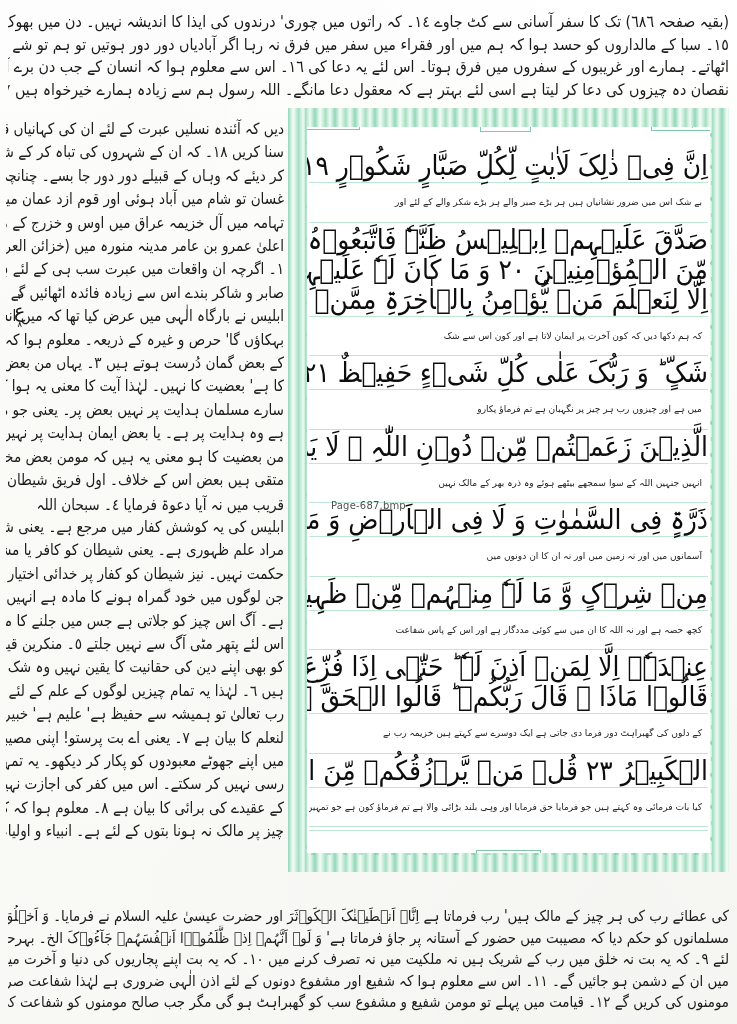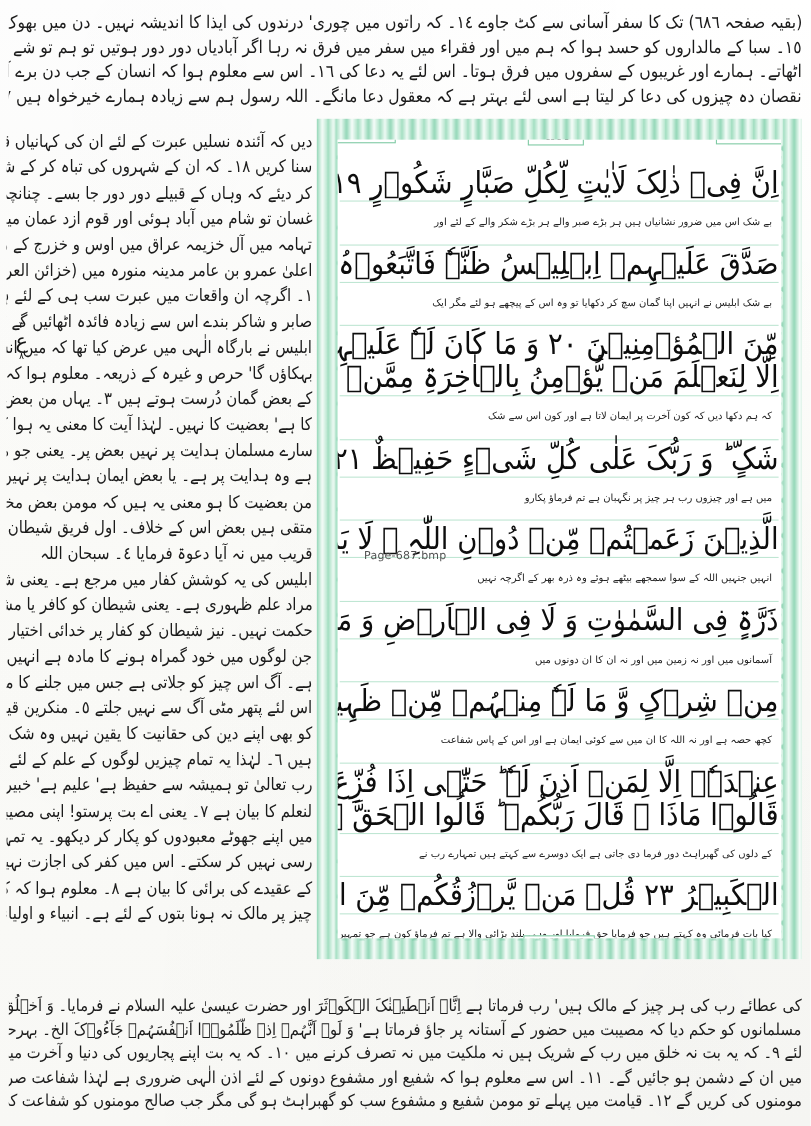--- a/index.html
+++ b/index.html
@@ -244,59 +244,58 @@
 
       <div class="verses">
 
         <div class="vrow">
           <div class="ar-line">اِنَّ فِیۡ ذٰلِکَ لَاٰیٰتٍ لِّکُلِّ صَبَّارٍ شَکُوۡرٍ ١٩ وَ لَقَدۡ</div>
           <div class="tr-line">بے شک اس میں ضرور نشانیاں ہیں ہر بڑے صبر والے ہر بڑے شکر والے کے لئے اور</div>
         </div>
 
         <div class="vrow">
           <div class="ar-line">صَدَّقَ عَلَیۡہِمۡ اِبۡلِیۡسُ ظَنَّہٗ فَاتَّبَعُوۡہُ اِلَّا فَرِیۡقًا</div>
-          <div class="tr-line">بے شک ابلیس نے انہیں اپنا گمان سچ کر دکھایا تو وہ اس کے پیچھے ہو لئے مگر ایک</div>
         </div>
 
         <div class="vrow">
           <div class="ar-line">مِّنَ الۡمُؤۡمِنِیۡنَ ٢٠ وَ مَا کَانَ لَہٗ عَلَیۡہِمۡ مِّنۡ سُلۡطٰنٍ</div>
         </div>
 
         <div class="vrow">
           <div class="ar-line">اِلَّا لِنَعۡلَمَ مَنۡ یُّؤۡمِنُ بِالۡاٰخِرَۃِ مِمَّنۡ ہُوَ مِنۡہَا فِیۡ</div>
           <div class="tr-line">کہ ہم دکھا دیں کہ کون آخرت پر ایمان لاتا ہے اور کون اس سے شک</div>
         </div>
 
         <div class="vrow">
           <div class="ar-line">شَکٍّ ؕ وَ رَبُّکَ عَلٰی کُلِّ شَیۡءٍ حَفِیۡظٌ ٢١ قُلِ ادۡعُوا</div>
           <div class="tr-line">میں ہے اور چیزوں رب ہر چیز پر نگہبان ہے تم فرماؤ پکارو</div>
         </div>
 
         <div class="vrow">
           <div class="ar-line">الَّذِیۡنَ زَعَمۡتُمۡ مِّنۡ دُوۡنِ اللّٰہِ ۚ لَا یَمۡلِکُوۡنَ مِثۡقَالَ</div>
-          <div class="tr-line">انہیں جنہیں اللہ کے سوا سمجھے بیٹھے ہوئے وہ ذرہ بھر کے اگرچہ نہیں</div>
+          <div class="tr-line">انہیں جنہیں اللہ کے سوا سمجھے بیٹھے ہوئے وہ ذرہ بھر کے مالک نہیں</div>
         </div>
 
         <div class="vrow">
           <div class="ar-line">ذَرَّۃٍ فِی السَّمٰوٰتِ وَ لَا فِی الۡاَرۡضِ وَ مَا لَہُمۡ فِیۡہِمَا</div>
           <div class="tr-line">آسمانوں میں اور نہ زمین میں اور نہ ان کا ان دونوں میں</div>
         </div>
 
         <div class="vrow">
           <div class="ar-line">مِنۡ شِرۡکٍ وَّ مَا لَہٗ مِنۡہُمۡ مِّنۡ ظَہِیۡرٍ ٢٢ وَ لَا تَنۡفَعُ الشَّفَاعَۃُ</div>
-          <div class="tr-line">کچھ حصہ ہے اور نہ اللہ کا ان میں سے کوئی ایمان ہے اور اس کے پاس شفاعت</div>
+          <div class="tr-line">کچھ حصہ ہے اور نہ اللہ کا ان میں سے کوئی مددگار ہے اور اس کے پاس شفاعت</div>
         </div>
 
         <div class="vrow">
           <div class="ar-line">عِنۡدَہٗۤ اِلَّا لِمَنۡ اَذِنَ لَہٗ ؕ حَتّٰۤی اِذَا فُزِّعَ عَنۡ قُلُوۡبِہِمۡ</div>
         </div>
 
         <div class="vrow">
           <div class="ar-line">قَالُوۡا مَاذَا ۙ قَالَ رَبُّکُمۡ ؕ قَالُوا الۡحَقَّ ۚ وَ ہُوَ الۡعَلِیُّ</div>
-          <div class="tr-line">کے دلوں کی گھبراہٹ دور فرما دی جاتی ہے ایک دوسرے سے کہتے ہیں تمہارے رب نے</div>
+          <div class="tr-line">کے دلوں کی گھبراہٹ دور فرما دی جاتی ہے ایک دوسرے سے کہتے ہیں خزیمہ رب نے</div>
         </div>
 
         <div class="vrow">
           <div class="ar-line">الۡکَبِیۡرُ ٢٣ قُلۡ مَنۡ یَّرۡزُقُکُمۡ مِّنَ السَّمٰوٰتِ وَ الۡاَرۡضِ</div>
           <div class="tr-line">کیا بات فرمائی وہ کہتے ہیں جو فرمایا حق فرمایا اور وہی بلند بڑائی والا ہے تم فرماؤ کون ہے جو تمہیں روزی دیتا</div>
         </div>
 
         <div class="vrow">
           <div class="ar-line"></div>
           <div class="tr-line"></div>

